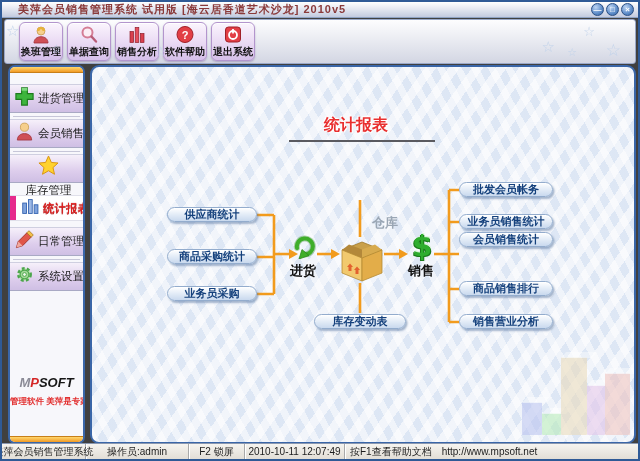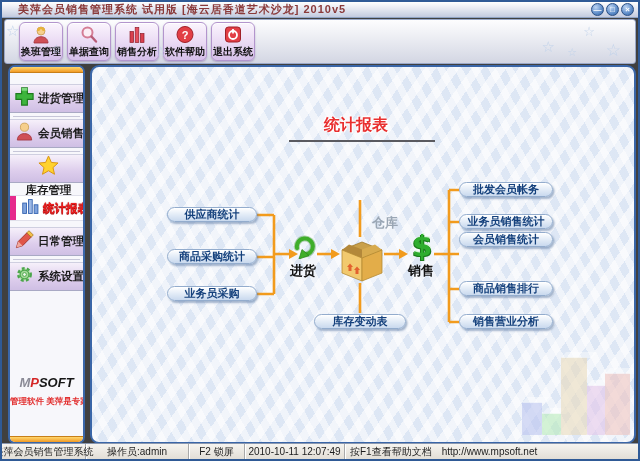--- a/index.html
+++ b/index.html
@@ -55,21 +55,21 @@
   .sb-strip{ position:absolute; left:0; right:0; height:6px;
     background:linear-gradient(#ffd76e,#f29a24); }
   .sb-strip.top{ top:0; border-bottom:1px solid #c87f18; }
   .sb-strip.bottom{ bottom:0; border-top:1px solid #c87f18; }
   .sb-item{
     position:absolute; left:0; width:100%; height:29px;
     display:flex; align-items:center; gap:3px; padding-left:4px; cursor:pointer;
     background:linear-gradient(#f6f0fa,#ddcdec 60%,#cfbfe4);
     border-top:1px solid #cfcfe0; border-bottom:1px solid #a9a9c4;
   }
-  .sb-item .sb-label{ font-size:11.5px; font-weight:bold; color:#1c1c1c; white-space:nowrap; }
+  .sb-item .sb-label{ font-size:11.5px; font-weight:normal; color:#1c1c1c; white-space:nowrap; }
   .sb-item.selected{
     background:#ffffff; border-top:1px solid #e0e0ea; border-bottom:1px solid #e0e0ea;
     height:26px; padding-left:0;
   }
   .sb-item.selected .sel-bar{ width:6px; height:100%; background:#e62a8c; margin-right:2px; flex:none; }
   .sb-item.selected .sb-label{
     color:#ee1f1f; text-shadow:0 0 1px #8d0f0f, 0 1px 0 #b51414; font-size:11.5px;
   }
   .sb-sep{ position:absolute; left:3px; right:3px; height:4px;
     border-top:1px solid #c6c6d8; border-bottom:1px solid #ffffff; }

